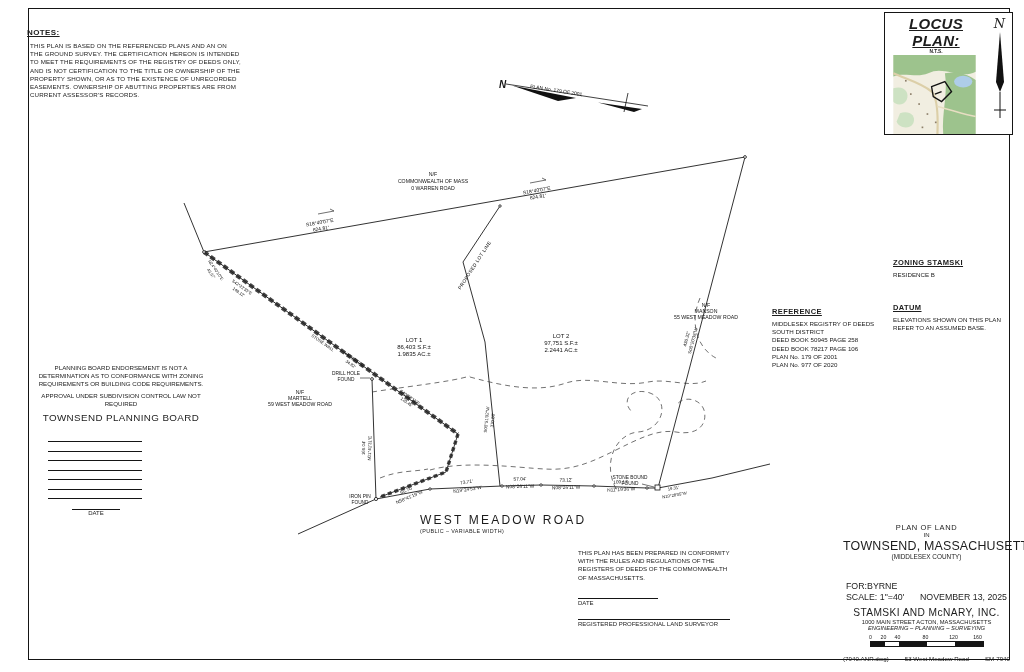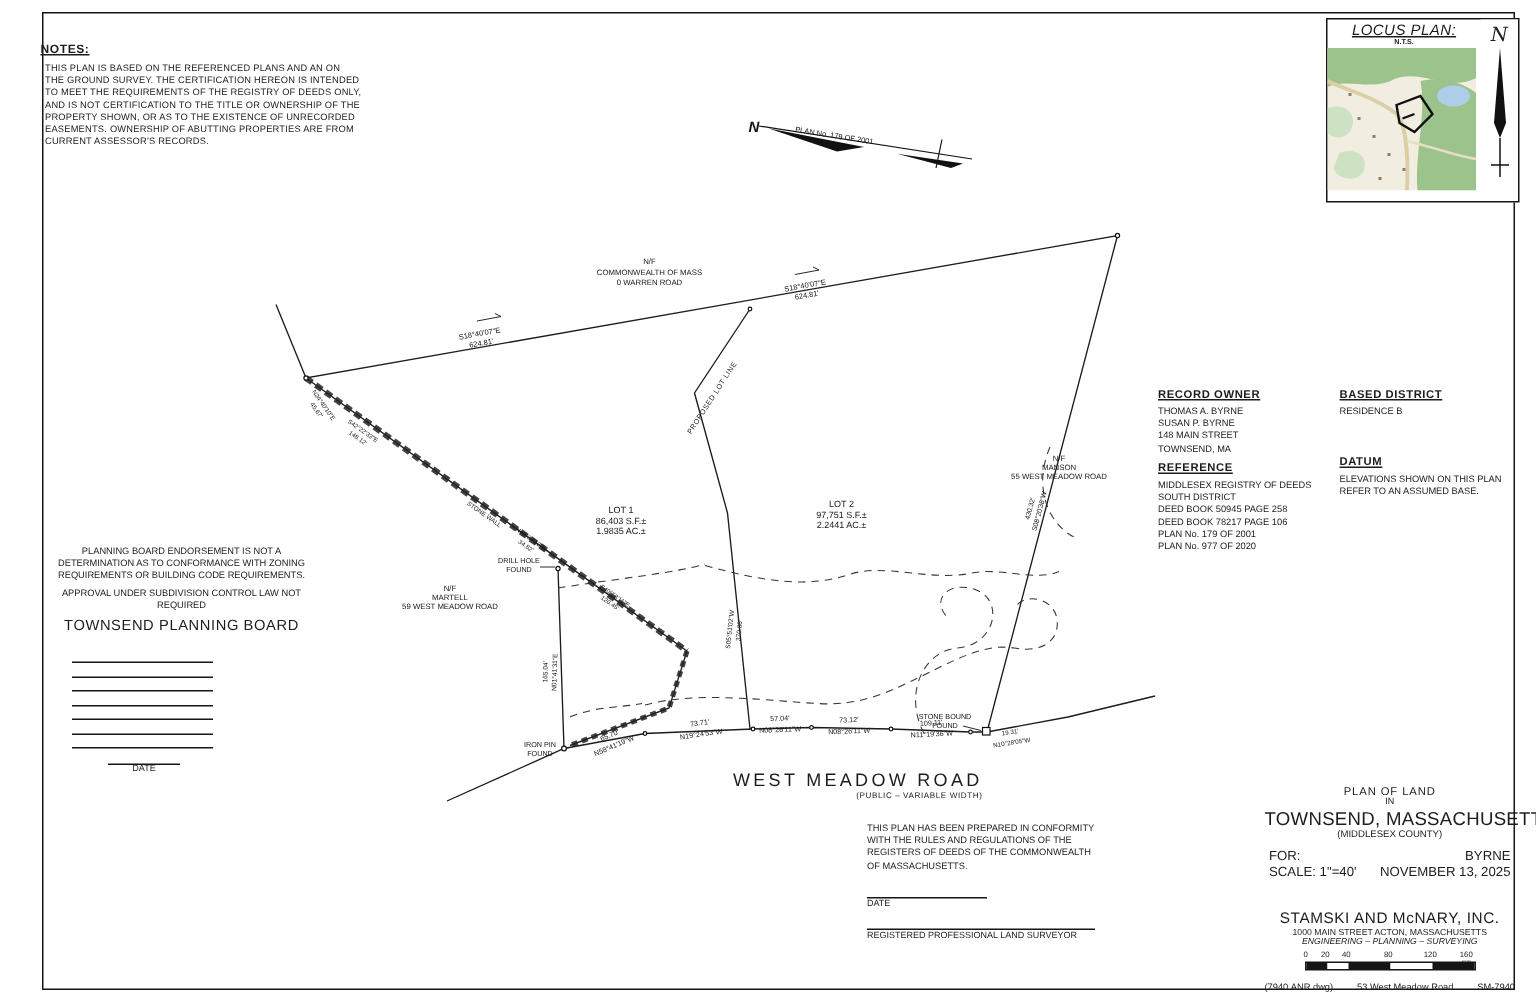--- a/index.html
+++ b/index.html
@@ -5,21 +5,21 @@
   html,body{margin:0;padding:0;background:#fff;}
   #sheet{position:relative;width:1024px;height:672px;background:#ffffff;overflow:hidden;
          font-family:"Liberation Sans",sans-serif;color:#1c1c1c;}
   .abs{position:absolute;}
   .hd{font-size:7.5px;font-weight:bold;letter-spacing:.4px;text-decoration:underline;}
   .f6{font-size:6.2px;line-height:1.32;}
   #frame{left:28px;top:8px;width:980px;height:650px;border:1.6px solid #151515;}
   
   #locus{left:884px;top:12px;width:127px;height:121px;border:1.5px solid #151515;background:#fff;display:flex;}
   #locus .lcol{flex:1;display:flex;flex-direction:column;}
-  #locus .ltitle{font-size:10px;font-weight:normal;font-style:italic;text-decoration:underline;text-align:center;margin-top:2px;letter-spacing:.3px;}
+  #locus .ltitle{font-size:15px;font-weight:bold;font-style:italic;text-decoration:underline;text-align:center;margin-top:2px;letter-spacing:.3px;}
   #locus .lnts{font-size:4.8px;font-weight:bold;text-align:center;}
   #locus svg.map{display:block;margin-top:1px;}
   #locus .ncol{width:25px;display:flex;flex-direction:column;align-items:center;background:#fff;}
   #locus .nletter{font-family:"DejaVu Serif",serif;font-style:italic;font-size:13px;line-height:1;margin-top:4px;}
   
   #notes{left:27px;top:28px;width:214px;}
   #notes .body{margin-top:5px;padding-left:3px;letter-spacing:.15px;}
   
   .infoblock .lines{margin-top:4px;}
   
@@ -33,32 +33,32 @@
   #conform{left:578px;top:549px;width:154px;}
   #conform .dl{width:80px;border-bottom:1px solid #151515;height:16px;}
   #conform .sl{width:152px;border-bottom:1px solid #151515;height:13px;}
   #conform .lbl{font-size:6px;margin-top:1px;}
   
   #progress{left:846px;top:431px;width:142px;height:32px;border:1.6px solid #a8436e;
             color:#9e2b5e;text-align:center;font-weight:bold;}
   #progress .p1{font-size:10.5px;margin-top:2px;letter-spacing:.3px;}
   #progress .p2{font-size:10.5px;text-decoration:underline;letter-spacing:.3px;}
   
-  #roadlbl{left:420px;top:513px;width:235px;text-align:right;}
+  #roadlbl{left:420px;top:513px;width:235px;text-align:left;}
   #roadlbl .rn{font-size:12px;letter-spacing:2.2px;}
   #roadlbl .rs{font-size:5.4px;margin-top:1px;letter-spacing:.4px;}
   
   #tblock{left:843px;top:523px;width:167px;text-align:center;}
   #tblock .l1{font-size:7.5px;letter-spacing:.6px;}
   #tblock .l2{font-size:6px;}
   #tblock .city{font-size:12.4px;margin-top:1px;letter-spacing:.2px;white-space:nowrap;}
   #tblock .county{font-size:6.4px;}
-  #tblock .row{display:flex;justify-content:space-between;padding:0 3px;font-size:8.8px;margin-top:5px;white-space:nowrap;}
+  #tblock .row{display:flex;padding:0 3px;font-size:8.8px;margin-top:21px;white-space:nowrap;}
   #tblock .row2{display:flex;justify-content:space-between;padding:0 3px;font-size:8.8px;margin-top:1px;white-space:nowrap;}
-  #tblock .firm{font-size:10.2px;letter-spacing:.4px;margin-top:21px;white-space:nowrap;}
+  #tblock .firm{font-size:10.2px;letter-spacing:.4px;margin-top:5px;white-space:nowrap;}
   #tblock .addr{font-size:5.8px;margin-top:1px;}
   #tblock .tag{font-size:5.8px;font-style:italic;}
   #sbar{position:relative;width:114px;height:14px;margin:3px auto 0;}
   #sbar .lab{position:absolute;top:0;font-size:5.2px;transform:translateX(-50%);}
   #sbar .bar{position:absolute;left:0;top:7px;width:112px;height:4px;border:1px solid #151515;display:flex;}
   #sbar .sg{height:100%;}
   #tfoot{display:flex;justify-content:space-between;font-size:6.2px;margin-top:7px;white-space:nowrap;}
   
   svg text{font-family:"Liberation Sans",sans-serif;fill:#151515;}
 </style>
@@ -100,32 +100,23 @@
     <div class="ncol">
       <div class="nletter">N</div>
       <svg width="20" height="92" viewBox="0 0 20 92">
         <polygon points="10,2 14,52 10,62 6,52" fill="#111"></polygon>
         <line x1="10" y1="62" x2="10" y2="88" stroke="#111" stroke-width="1"></line>
         <line x1="4" y1="80" x2="16" y2="80" stroke="#111" stroke-width="1"></line>
       </svg>
     </div>
   </div>
 
-  <div class="abs infoblock" style="left:772px;top:258px;width:118px">
-    <div class="hd">RECORD OWNER</div>
-    <div class="lines f6">
-      <div>THOMAS A. BYRNE</div>
-      <div>SUSAN P. BYRNE</div>
-      <div>148 MAIN STREET</div>
-      <div>TOWNSEND, MA</div>
-    </div>
-  </div>
 
   <div class="abs infoblock" style="left:893px;top:258px;width:110px">
-    <div class="hd">BASED DISTRICT</div>
+    <div class="hd">ZONING STAMSKI</div>
     <div class="lines f6">RESIDENCE B</div>
   </div>
 
   <div class="abs infoblock" style="left:772px;top:307px;width:118px">
     <div class="hd">REFERENCE</div>
     <div class="lines f6">
       <div>MIDDLESEX REGISTRY OF DEEDS</div>
       <div>SOUTH DISTRICT</div>
       <div>DEED BOOK 50945 PAGE 258</div>
       <div>DEED BOOK 78217 PAGE 106</div>

